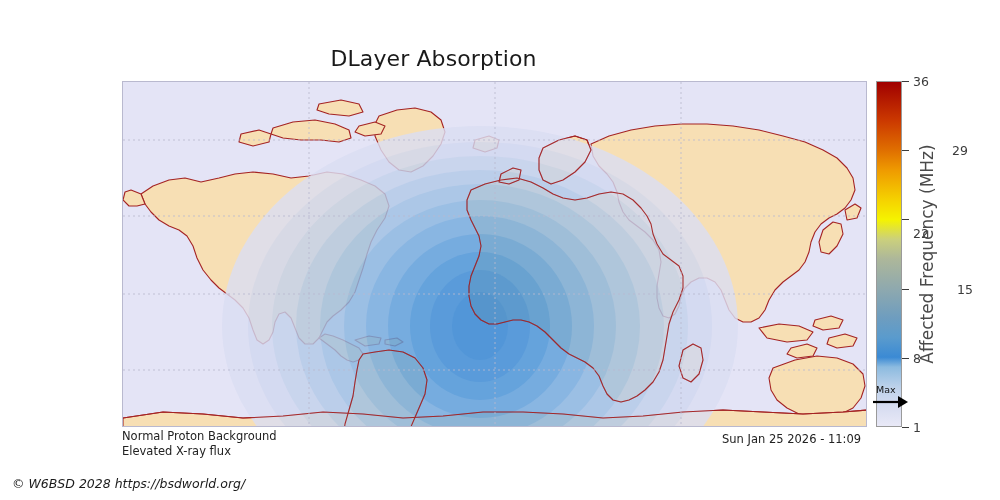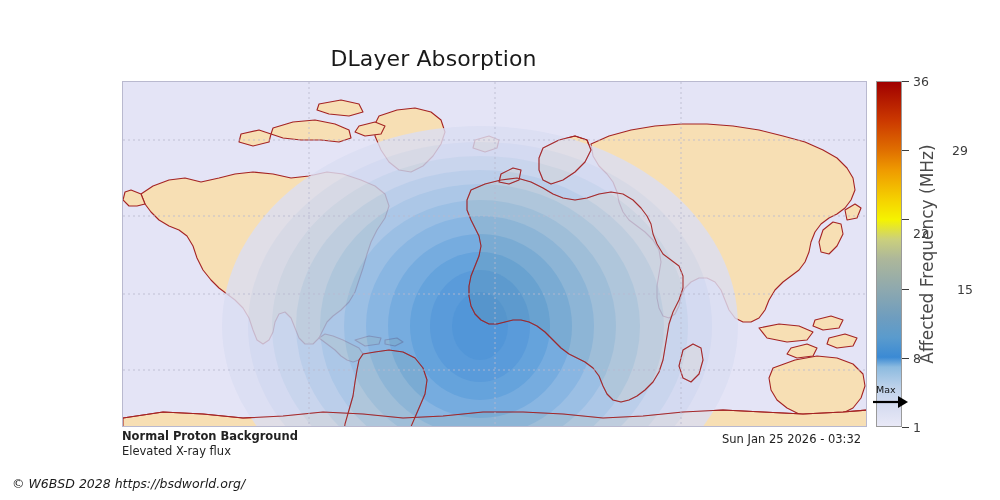--- a/index.html
+++ b/index.html
@@ -39,21 +39,21 @@
 
   .max-marker{position:absolute;left:-6px;width:40px;height:26px;pointer-events:none;}
   .max-marker .mlabel{
     position:absolute;left:6px;top:-1px;font-size:9.5px;color:#111;
     font-family:"DejaVu Sans","Liberation Sans",sans-serif;
   }
 
   .note{
     position:absolute;left:122px;font-size:11.5px;color:#222;white-space:nowrap;
   }
-  .note.l1{top:429px;font-weight:bold;}
+  .note.l1{top:429px;}
   .note.l2{top:444px;}
   .stamp{position:absolute;left:722px;top:432px;font-size:11.5px;color:#222;white-space:nowrap;}
 
   .footer{
     position:absolute;left:12px;top:476px;font-size:12.5px;color:#1a1a1a;
     font-style:italic;white-space:nowrap;
   }
 </style>
 </head>
 <body>
@@ -232,14 +232,14 @@
     </svg>
   </div>
 </div>
 
 <div class="cbar-title">
   <span>Affected Frequency (MHz)</span>
 </div>
 
 <div class="note l1">Normal Proton Background</div>
 <div class="note l2">Elevated X-ray flux</div>
-<div class="stamp">Sun Jan 25 2026 - 03:32</div>
+<div class="stamp">Sun Jan 25 2026 - 11:09</div>
 <div class="footer">© W6BSD 2028 https://bsdworld.org/</div>
 
 </body></html>

